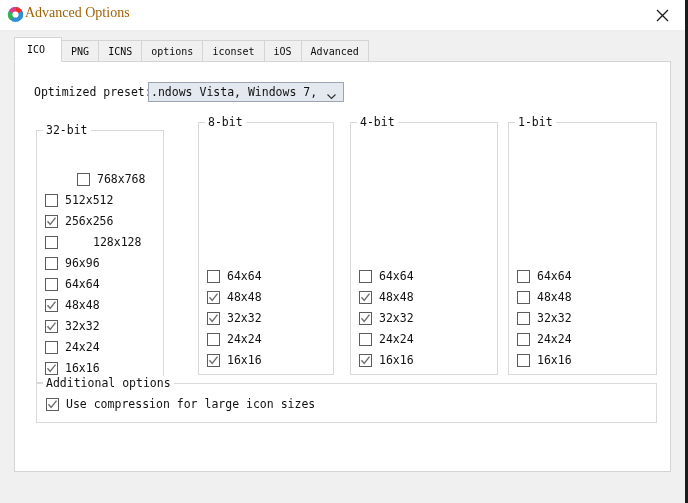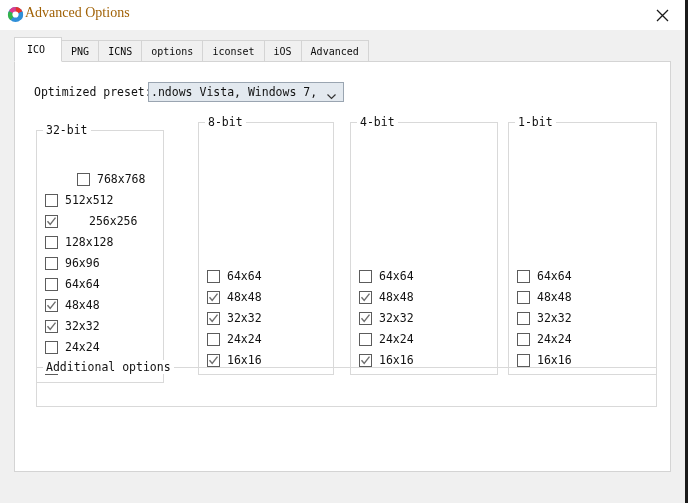--- a/index.html
+++ b/index.html
@@ -146,21 +146,21 @@
     padding: 0 3px;
     font-size: 11.5px;
     color: #111;
     white-space: nowrap;
   }
 
   .g32 { left: 36px;  top: 122px; width: 128px; height: 253px; margin-top: 8px; }
   .g8  { left: 198px; top: 122px; width: 136px; height: 253px; }
   .g4  { left: 350px; top: 122px; width: 148px; height: 253px; padding-left: 16px; }
   .g1  { left: 508px; top: 122px; width: 149px; height: 253px; }
-  .gadd{ left: 36px;  top: 367px; width: 621px; height: 40px; }
+  .gadd{ left: 36px;  top: 383px; width: 621px; height: 40px; }
 
   
   .cb-row {
     position: absolute;
     left: 8px;
     height: 16px;
     display: flex;
     align-items: center;
     cursor: default;
     white-space: nowrap;
@@ -233,29 +233,29 @@
       <div class="group g32">
         <span class="group-title">32-bit</span>
         <div class="cb-row" style="top: 40px; padding-left: 32px;">
           <span class="cb-box"></span>
           <span class="cb-label">768x768</span>
         </div>
         <div class="cb-row" style="top: 61px; justify-content: center;">
           <span class="cb-box"></span>
           <span class="cb-label">512x512</span>
         </div>
-        <div class="cb-row" style="top: 82px; gap: 24px;">
+        <div class="cb-row" style="top: 82px;">
           <span class="cb-box">
             <svg width="11" height="11" viewBox="0 0 11 11">
               <path d="M1.5 5.2 L4.2 8.4 L9.5 1.6" stroke="#6e6e6e" stroke-width="1.4" fill="none"></path>
             </svg>
           </span>
           <span class="cb-label">256x256</span>
         </div>
-        <div class="cb-row" style="top: 103px;">
+        <div class="cb-row" style="top: 103px; gap: 28px;">
           <span class="cb-box"></span>
           <span class="cb-label">128x128</span>
         </div>
         <div class="cb-row" style="top: 124px;">
           <span class="cb-box"></span>
           <span class="cb-label">96x96</span>
         </div>
         <div class="cb-row" style="top: 145px;">
           <span class="cb-box"></span>
           <span class="cb-label">64x64</span>
@@ -379,15 +379,23 @@
         </div>
         <div class="cb-row" style="top: 229px;">
           <span class="cb-box"></span>
           <span class="cb-label">16x16</span>
         </div>
       </div>
     </div>
 
   <div class="group gadd">
     <span class="group-title">Additional options</span>
+    <div class="cb-row">
+      <span class="cb-box">
+        <svg width="11" height="11" viewBox="0 0 11 11">
+          <path d="M1.5 5.2 L4.2 8.4 L9.5 1.6" stroke="#6e6e6e" stroke-width="1.4" fill="none"></path>
+        </svg>
+      </span>
+      <span class="cb-label">Use compression for large icon sizes</span>
+    </div>
   </div>
 
 </div>
 
 </body></html>

